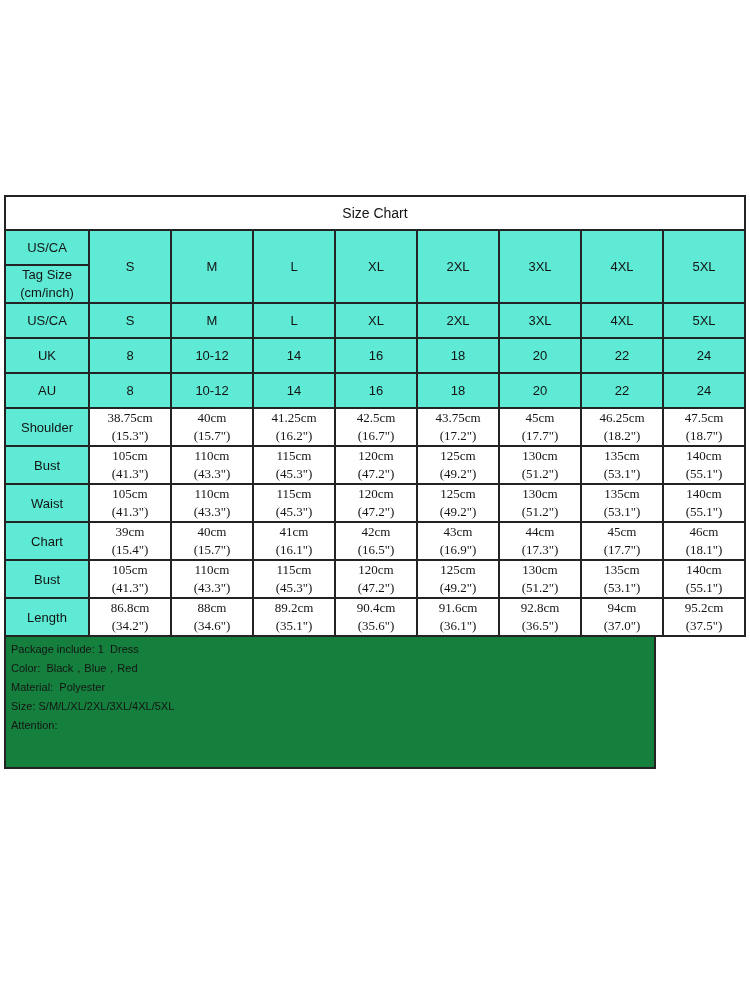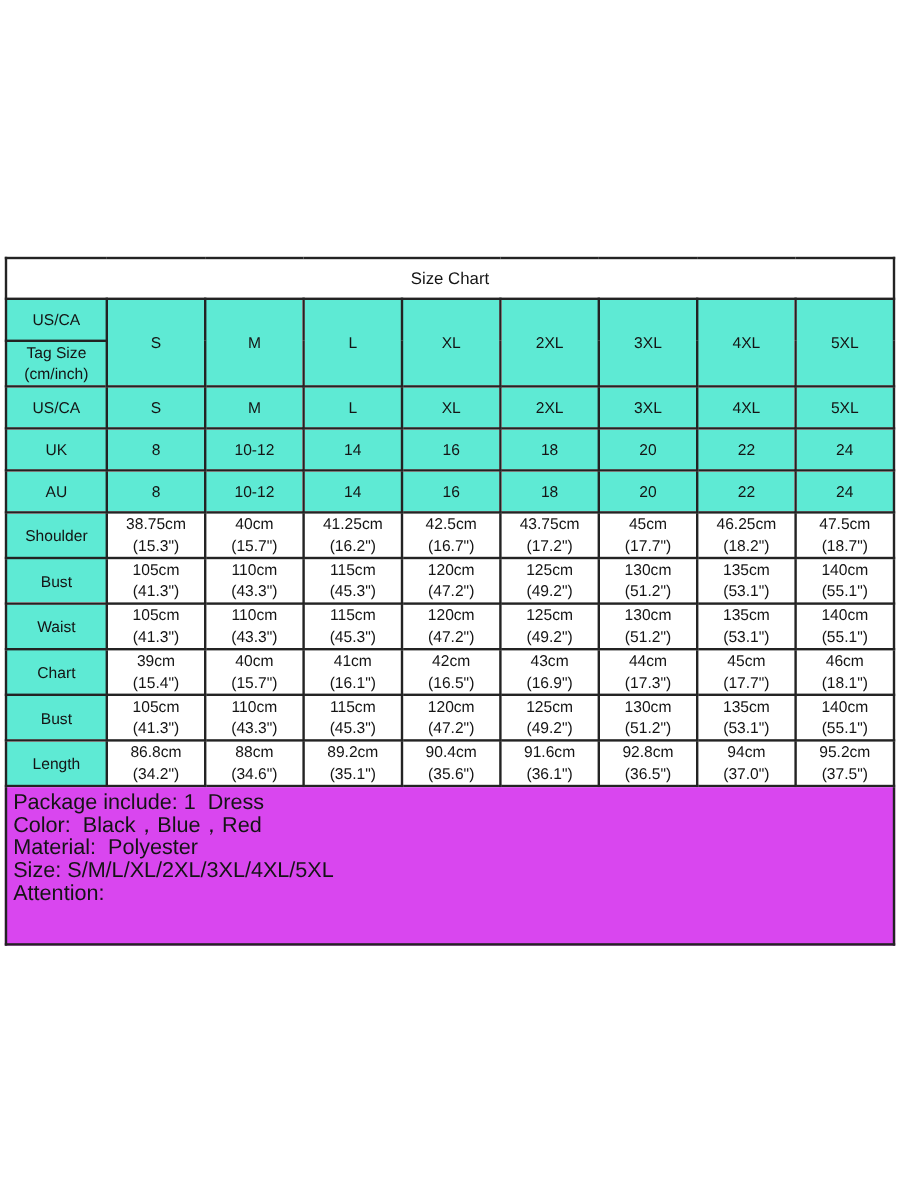--- a/index.html
+++ b/index.html
@@ -1,41 +1,41 @@
 <!DOCTYPE html>
 <html><head>
 <meta charset="utf-8">
 <style>
   html,body{margin:0;padding:0;}
   body{
     width:750px;height:1000px;position:relative;background:#ffffff;
     font-family:"Liberation Sans","DejaVu Sans",sans-serif;color:#141414;
   }
-  .sheet{position:absolute;left:4px;top:214px;width:742px;}
+  .sheet{position:absolute;left:4px;top:195px;width:742px;}
   table.size-chart{
     width:742px;border-collapse:collapse;table-layout:fixed;
     box-sizing:border-box;background:#ffffff;
   }
   col.c-label{width:84px;}
   td{
     border:2px solid #232323;text-align:center;vertical-align:middle;
     font-size:13px;padding:0 2px;overflow:hidden;
   }
   .green{background:#5eead4;}
-  .white-bg{background:#ffffff;}
+  .white-bg{background:#ffffff;font-family:Liberation Serif, serif;}
   tr.title-row td{height:32px;font-size:14px;background:#ffffff;}
   tr.hdr-top td{height:33px;}
   tr.hdr-bottom td{height:36px;}
   tr.size-row td{height:33px;}
   tr.m-row td{height:34px;}
   .two-line div{line-height:18px;}
   .notes{
-    box-sizing:border-box;width:742px;min-height:132px;
-    border:2px solid #232323;border-top:none;background:#d946ef;
-    padding:3px 5px 6px 5px;font-size:18px;line-height:19px;
+    box-sizing:border-box;width:652px;min-height:132px;
+    border:2px solid #232323;border-top:none;background:#15803d;
+    padding:3px 5px 6px 5px;font-size:11px;line-height:19px;
   }
   .note-line{white-space:pre-wrap;}
 </style>
 </head>
 <body>
 
 <div class="sheet">
   <table class="size-chart">
     <colgroup>
       <col class="c-label">

